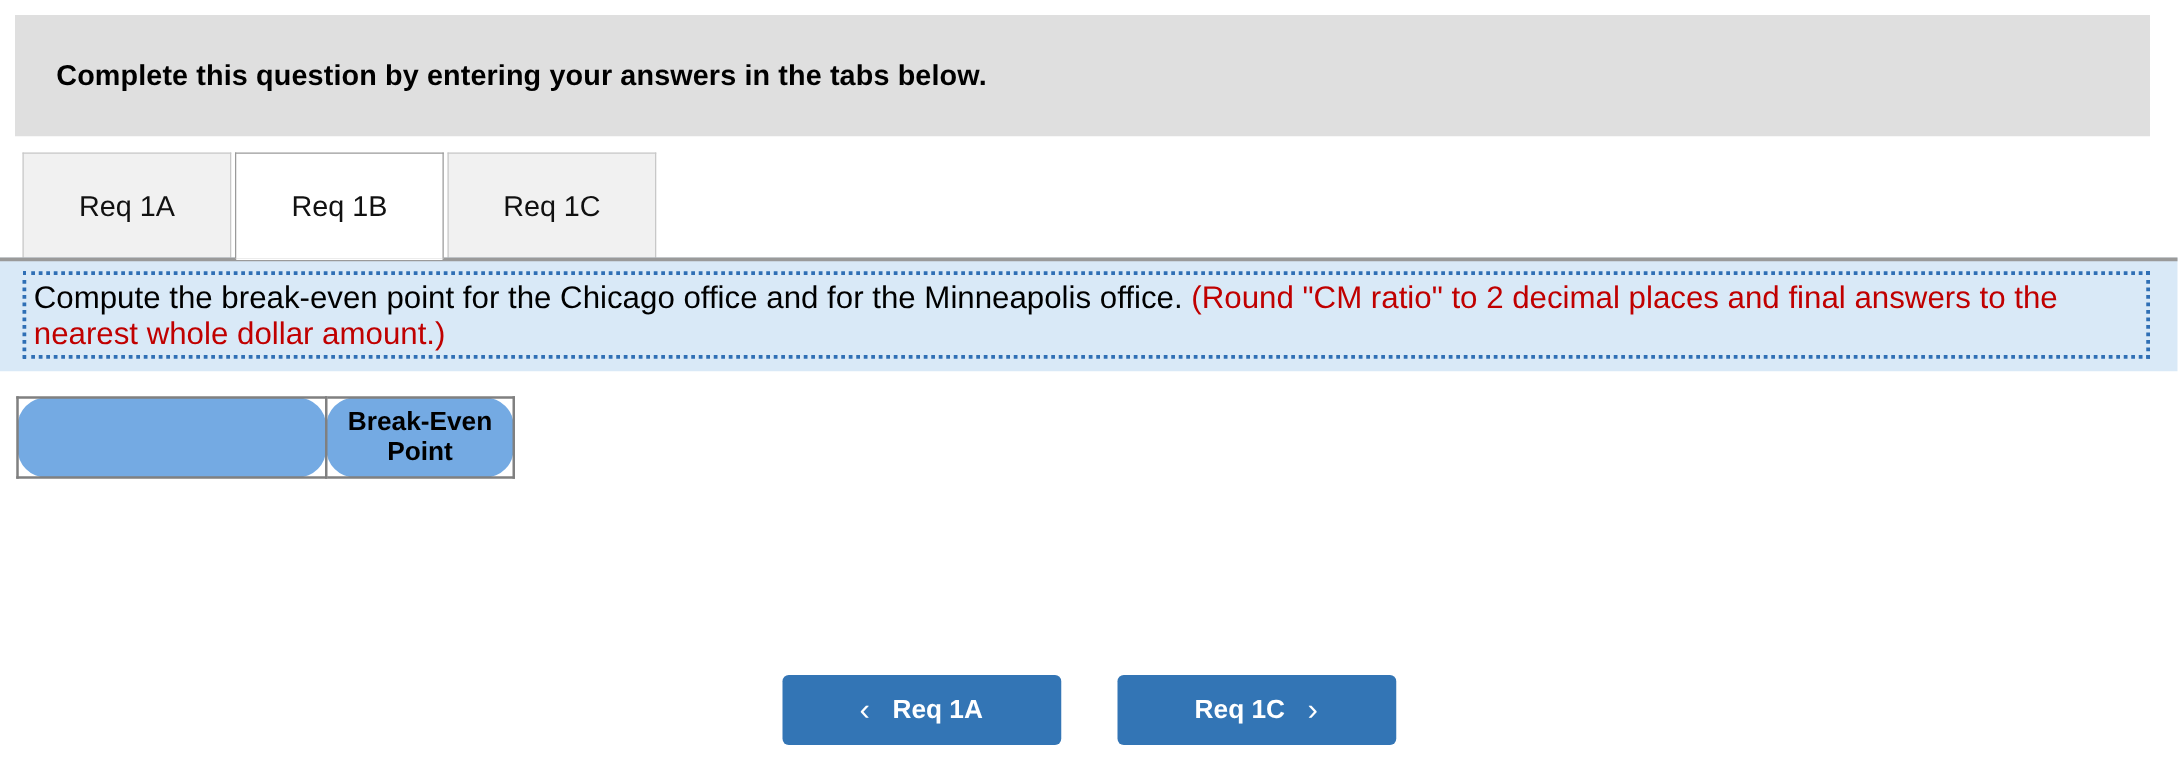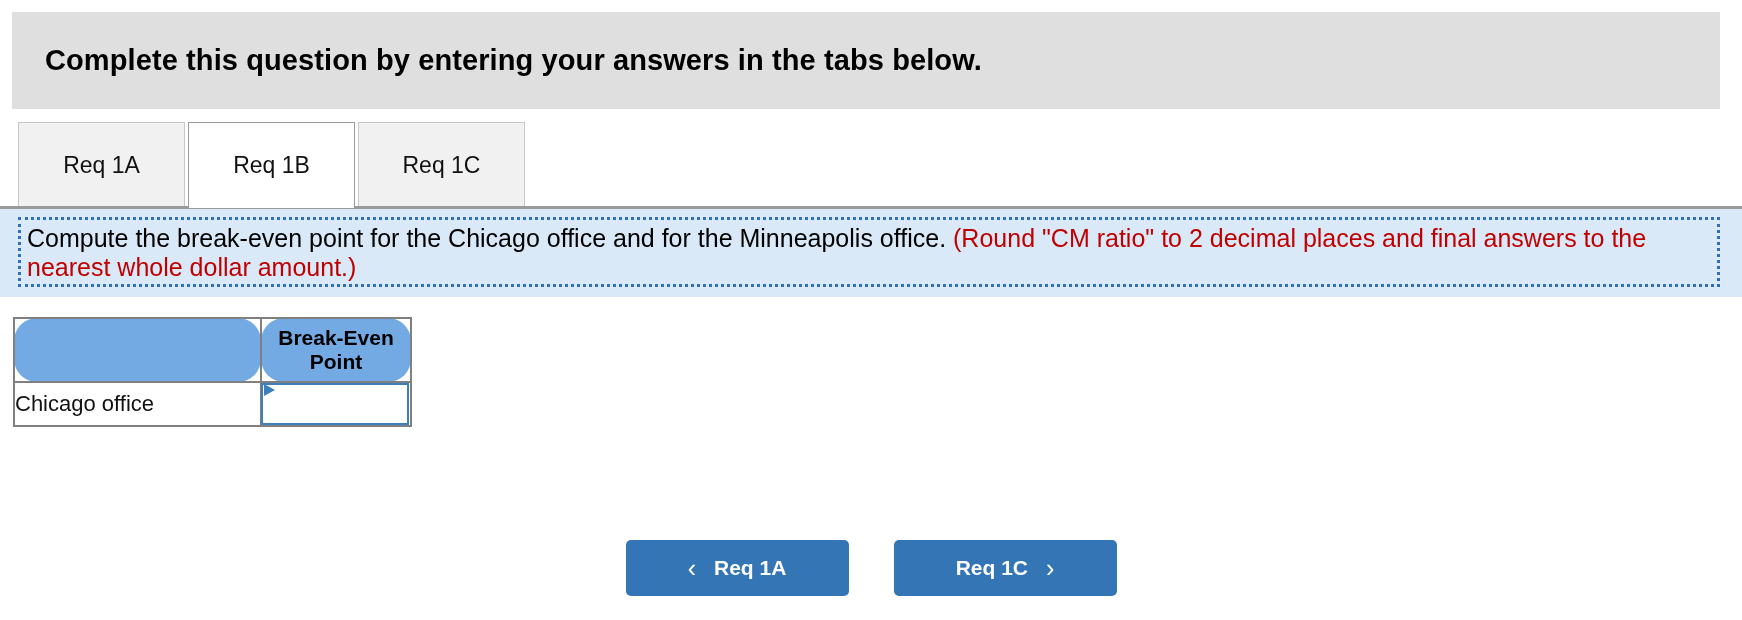--- a/index.html
+++ b/index.html
@@ -20,21 +20,21 @@
     position: absolute;
     left: 12px;
     top: 12px;
     width: 1708px;
     height: 97px;
     background: #dfdfdf;
     display: flex;
     align-items: center;
   }
   .top-banner-text {
-    font-size: 29px;
+    font-size: 23px;
     font-weight: bold;
     color: #000000;
     padding-left: 33px;
     letter-spacing: 0.1px;
   }
 
   
   .tab-strip {
     position: absolute;
     left: 18px;
@@ -232,27 +232,20 @@
 </div>
 
 <table class="answer-table">
   <thead>
     <tr>
       <th class="col-label blank-head"></th>
       <th class="col-value">Break-Even Point</th>
     </tr>
   </thead>
   <tbody>
-    <tr>
-      <td class="row-label">Chicago office</td>
-      <td class="cell-input">
-        <span class="flag-marker"></span>
-        <input class="field" type="text" value="" style="">
-      </td>
-    </tr>
   </tbody>
 </table>
 
 <div class="nav-row">
   <button class="nav-btn">
     <span class="chev">‹</span>
     <span>Req 1A</span>
   </button>
   <button class="nav-btn">
     <span>Req 1C</span>

